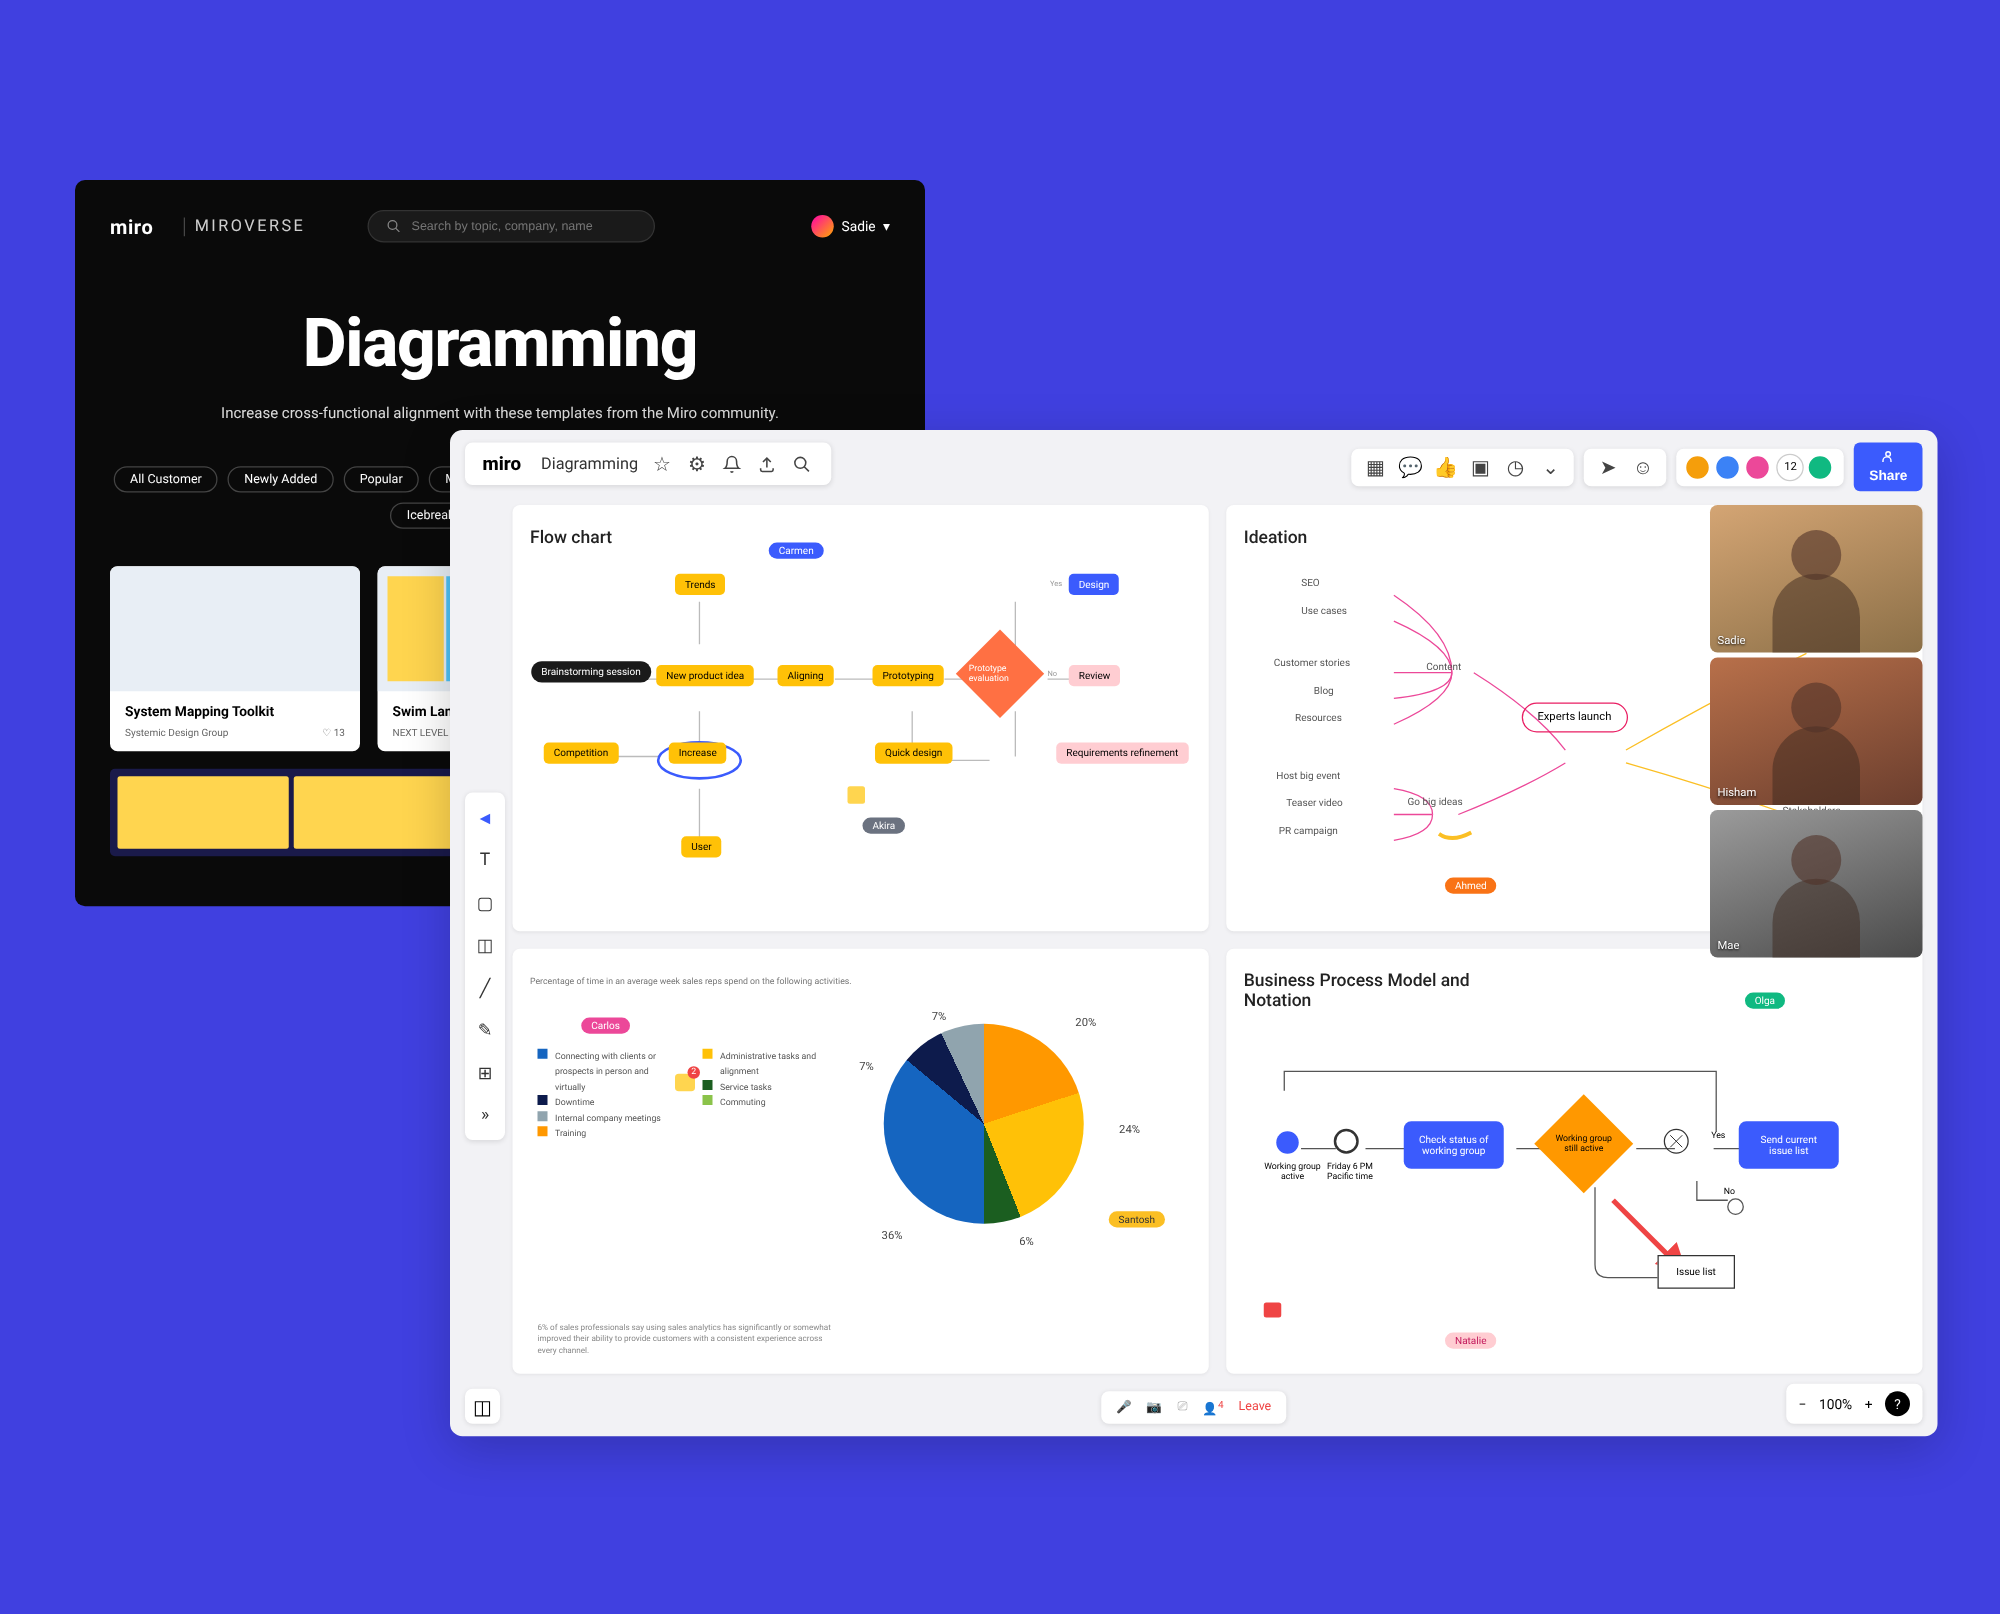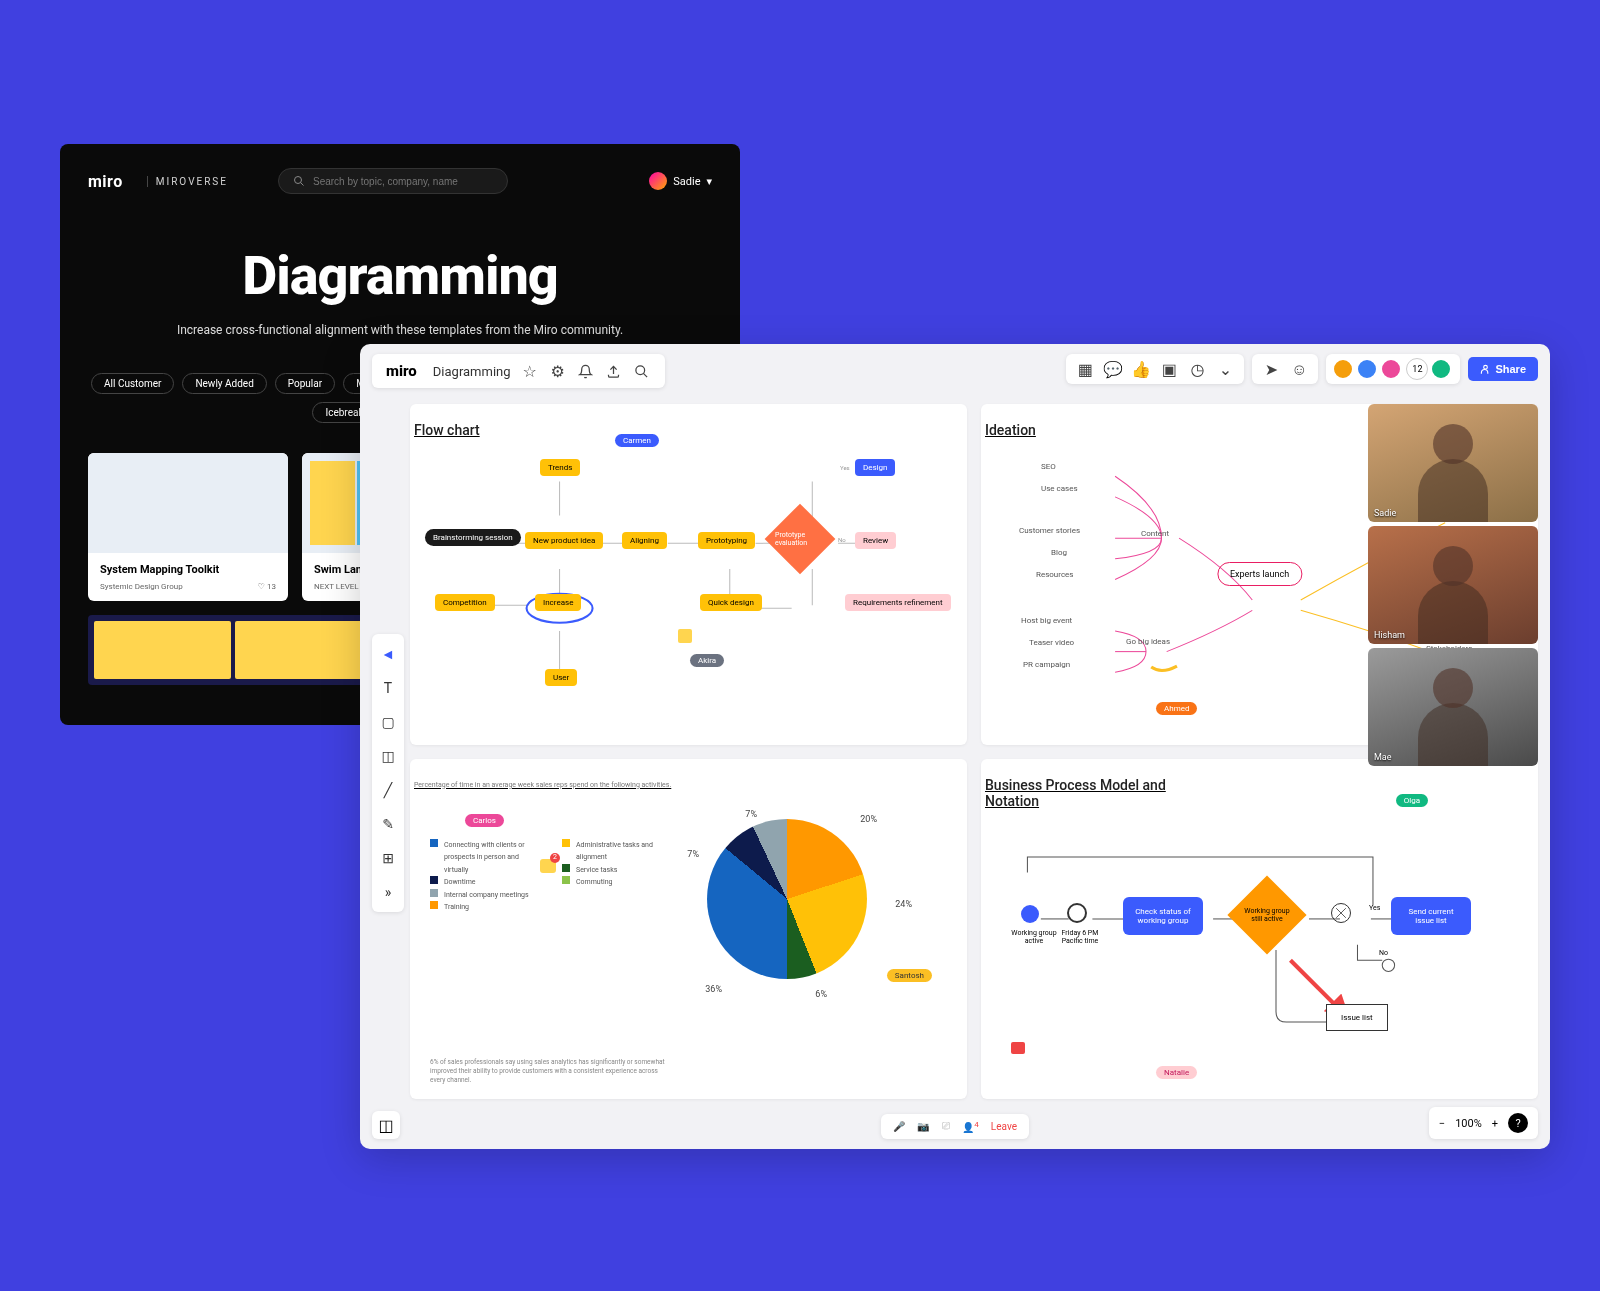--- a/index.html
+++ b/index.html
@@ -2,21 +2,21 @@
 <html><head>
 <meta charset="utf-8">
 <style>
 * { box-sizing: border-box; margin: 0; padding: 0; }
 body { font-family: -apple-system, BlinkMacSystemFont, "Segoe UI", Roboto, sans-serif; background: #4040e0; width: 1600px; height: 1291px; position: relative; overflow: hidden; }
 
 
 .miroverse { position: absolute; left: 60px; top: 144px; width: 680px; background: #0a0a0a; color: #fff; border-radius: 8px; padding: 24px 28px 40px; }
 .mv-header { display: flex; align-items: center; gap: 20px; }
 .mv-logo { font-weight: 700; font-size: 16px; letter-spacing: 0.5px; }
-.mv-sublogo { font-size: 10px; letter-spacing: 2px; border-left: 1px solid #555; padding-left: 8px; margin-left: 4px; opacity: .8; }
+.mv-sublogo { font-size: 13px; letter-spacing: 2px; border-left: 1px solid #555; padding-left: 8px; margin-left: 4px; opacity: .8; }
 .mv-search { flex: 1; max-width: 230px; margin-left: 30px; display: flex; align-items: center; background: #1a1a1a; border: 1px solid #333; border-radius: 20px; padding: 6px 14px; gap: 8px; }
 .mv-search input { background: none; border: none; outline: none; color: #aaa; font-size: 10px; flex: 1; }
 .mv-user { margin-left: auto; display: flex; align-items: center; gap: 6px; font-size: 11px; }
 .mv-avatar { width: 18px; height: 18px; border-radius: 50%; background: linear-gradient(135deg,#f0a,#fa0); }
 .mv-hero { text-align: center; margin-top: 50px; }
 .mv-title { font-size: 54px; font-weight: 800; letter-spacing: -1px; }
 .mv-sub { font-size: 12px; margin-top: 14px; opacity: .85; line-height: 1.5; }
 .mv-chips { display: flex; flex-wrap: wrap; gap: 8px; justify-content: center; margin-top: 34px; }
 .mv-chip { border: 1px solid #444; border-radius: 14px; padding: 4px 12px; font-size: 10px; cursor: pointer; }
 .mv-chip.active { background: #fff; color: #000; border-color: #fff; }
@@ -38,27 +38,27 @@
 .board { position: absolute; left: 360px; top: 344px; width: 1190px; height: 805px; background: #f2f2f5; border-radius: 10px; box-shadow: 0 10px 40px rgba(0,0,0,.2); overflow: hidden; }
 .b-topbar { position: absolute; top: 10px; left: 12px; display: flex; align-items: center; gap: 10px; background: #fff; border-radius: 6px; padding: 8px 14px; box-shadow: 0 1px 4px rgba(0,0,0,.1); }
 .b-logo { font-weight: 800; font-size: 15px; }
 .b-board-name { font-size: 13px; color: #333; margin-left: 6px; }
 .b-tb-icon { width: 18px; height: 18px; display: inline-flex; align-items:center; justify-content:center; color: #444; cursor: pointer; }
 .b-top-right { position: absolute; top: 10px; right: 12px; display: flex; align-items: center; gap: 8px; }
 .b-tr-group { background:#fff; border-radius:6px; padding:6px 10px; display:flex; gap:10px; align-items:center; box-shadow:0 1px 4px rgba(0,0,0,.1);}
 .b-avatar { width: 22px; height: 22px; border-radius: 50%; border:2px solid #fff; margin-left:-8px; }
 .b-avatar.c1{background:#f59e0b;} .b-avatar.c2{background:#3b82f6;} .b-avatar.c3{background:#ec4899;} .b-avatar.c4{background:#10b981;}
 .b-av-count { background:#fff; border:1px solid #ccc; border-radius:50%; width:22px; height:22px; font-size:9px; display:flex;align-items:center;justify-content:center; margin-left:-6px;}
-.b-share { background:#3b5bfd; color:#fff; border:none; border-radius:5px; padding:6px 12px; font-size:11px; font-weight:600; display:flex; gap:4px; align-items:center; cursor:pointer;}
+.b-share { background:#3b5bfd; color:#fff; border:none; border-radius:5px; padding:6px 12px; font-size:11px; font-weight:600; display:flex; gap:4px; align-items:center; cursor:pointer;flex-direction:column;}
 
 .b-toolbar { position: absolute; left: 12px; top: 290px; background:#fff; border-radius:6px; padding:10px 6px; display:flex; flex-direction:column; gap:14px; box-shadow:0 1px 4px rgba(0,0,0,.1); }
 .b-toolbar .tool { width:20px; height:20px; display:flex; align-items:center; justify-content:center; cursor:pointer; color:#333; font-size:14px;}
 
 .b-canvas { position:absolute; left:50px; right:12px; top:60px; bottom:50px; display:grid; grid-template-columns:1fr 1fr; grid-template-rows:1fr 1fr; gap:14px; }
-.frame { background:#fff; border-radius:6px; padding:18px 4px; position:relative; box-shadow:0 1px 3px rgba(0,0,0,.06); overflow:hidden;text-decoration:underline;}
+.frame { background:#fff; border-radius:6px; padding:18px 14px; position:relative; box-shadow:0 1px 3px rgba(0,0,0,.06); overflow:hidden;}
 .frame-title { font-size:14px; font-weight:500; color:#222; margin-bottom:12px;}
 .node { position:absolute; font-size:8px; padding:4px 8px; border-radius:4px; text-align:center; white-space:nowrap;}
 .n-yellow{background:#ffc107;} .n-dark{background:#1a1a1a;color:#fff;border-radius:12px;} .n-orange{background:#ff7043;color:#fff;transform:rotate(45deg);width:50px;height:50px;display:flex;align-items:center;justify-content:center;} .n-orange span{transform:rotate(-45deg);font-size:7px;} .n-blue{background:#3b5bfd;color:#fff;} .n-pink{background:#ffcdd2;}
 .cursor-tag { position:absolute; font-size:8px; padding:2px 8px; border-radius:8px; color:#fff;}
 .ct-blue{background:#3b5bfd;} .ct-pink{background:#ec4899;} .ct-gray{background:#6b7280;} .ct-orange{background:#f97316;} .ct-green{background:#10b981;} .ct-yellow{background:#fbbf24;color:#333;}
 
 
 .mm-center{position:absolute;left:50%;top:50%;transform:translate(-50%,-50%);border:1px solid #e91e63;border-radius:14px;padding:6px 12px;font-size:9px;}
 .mm-label{position:absolute;font-size:8px;color:#555;}
 

